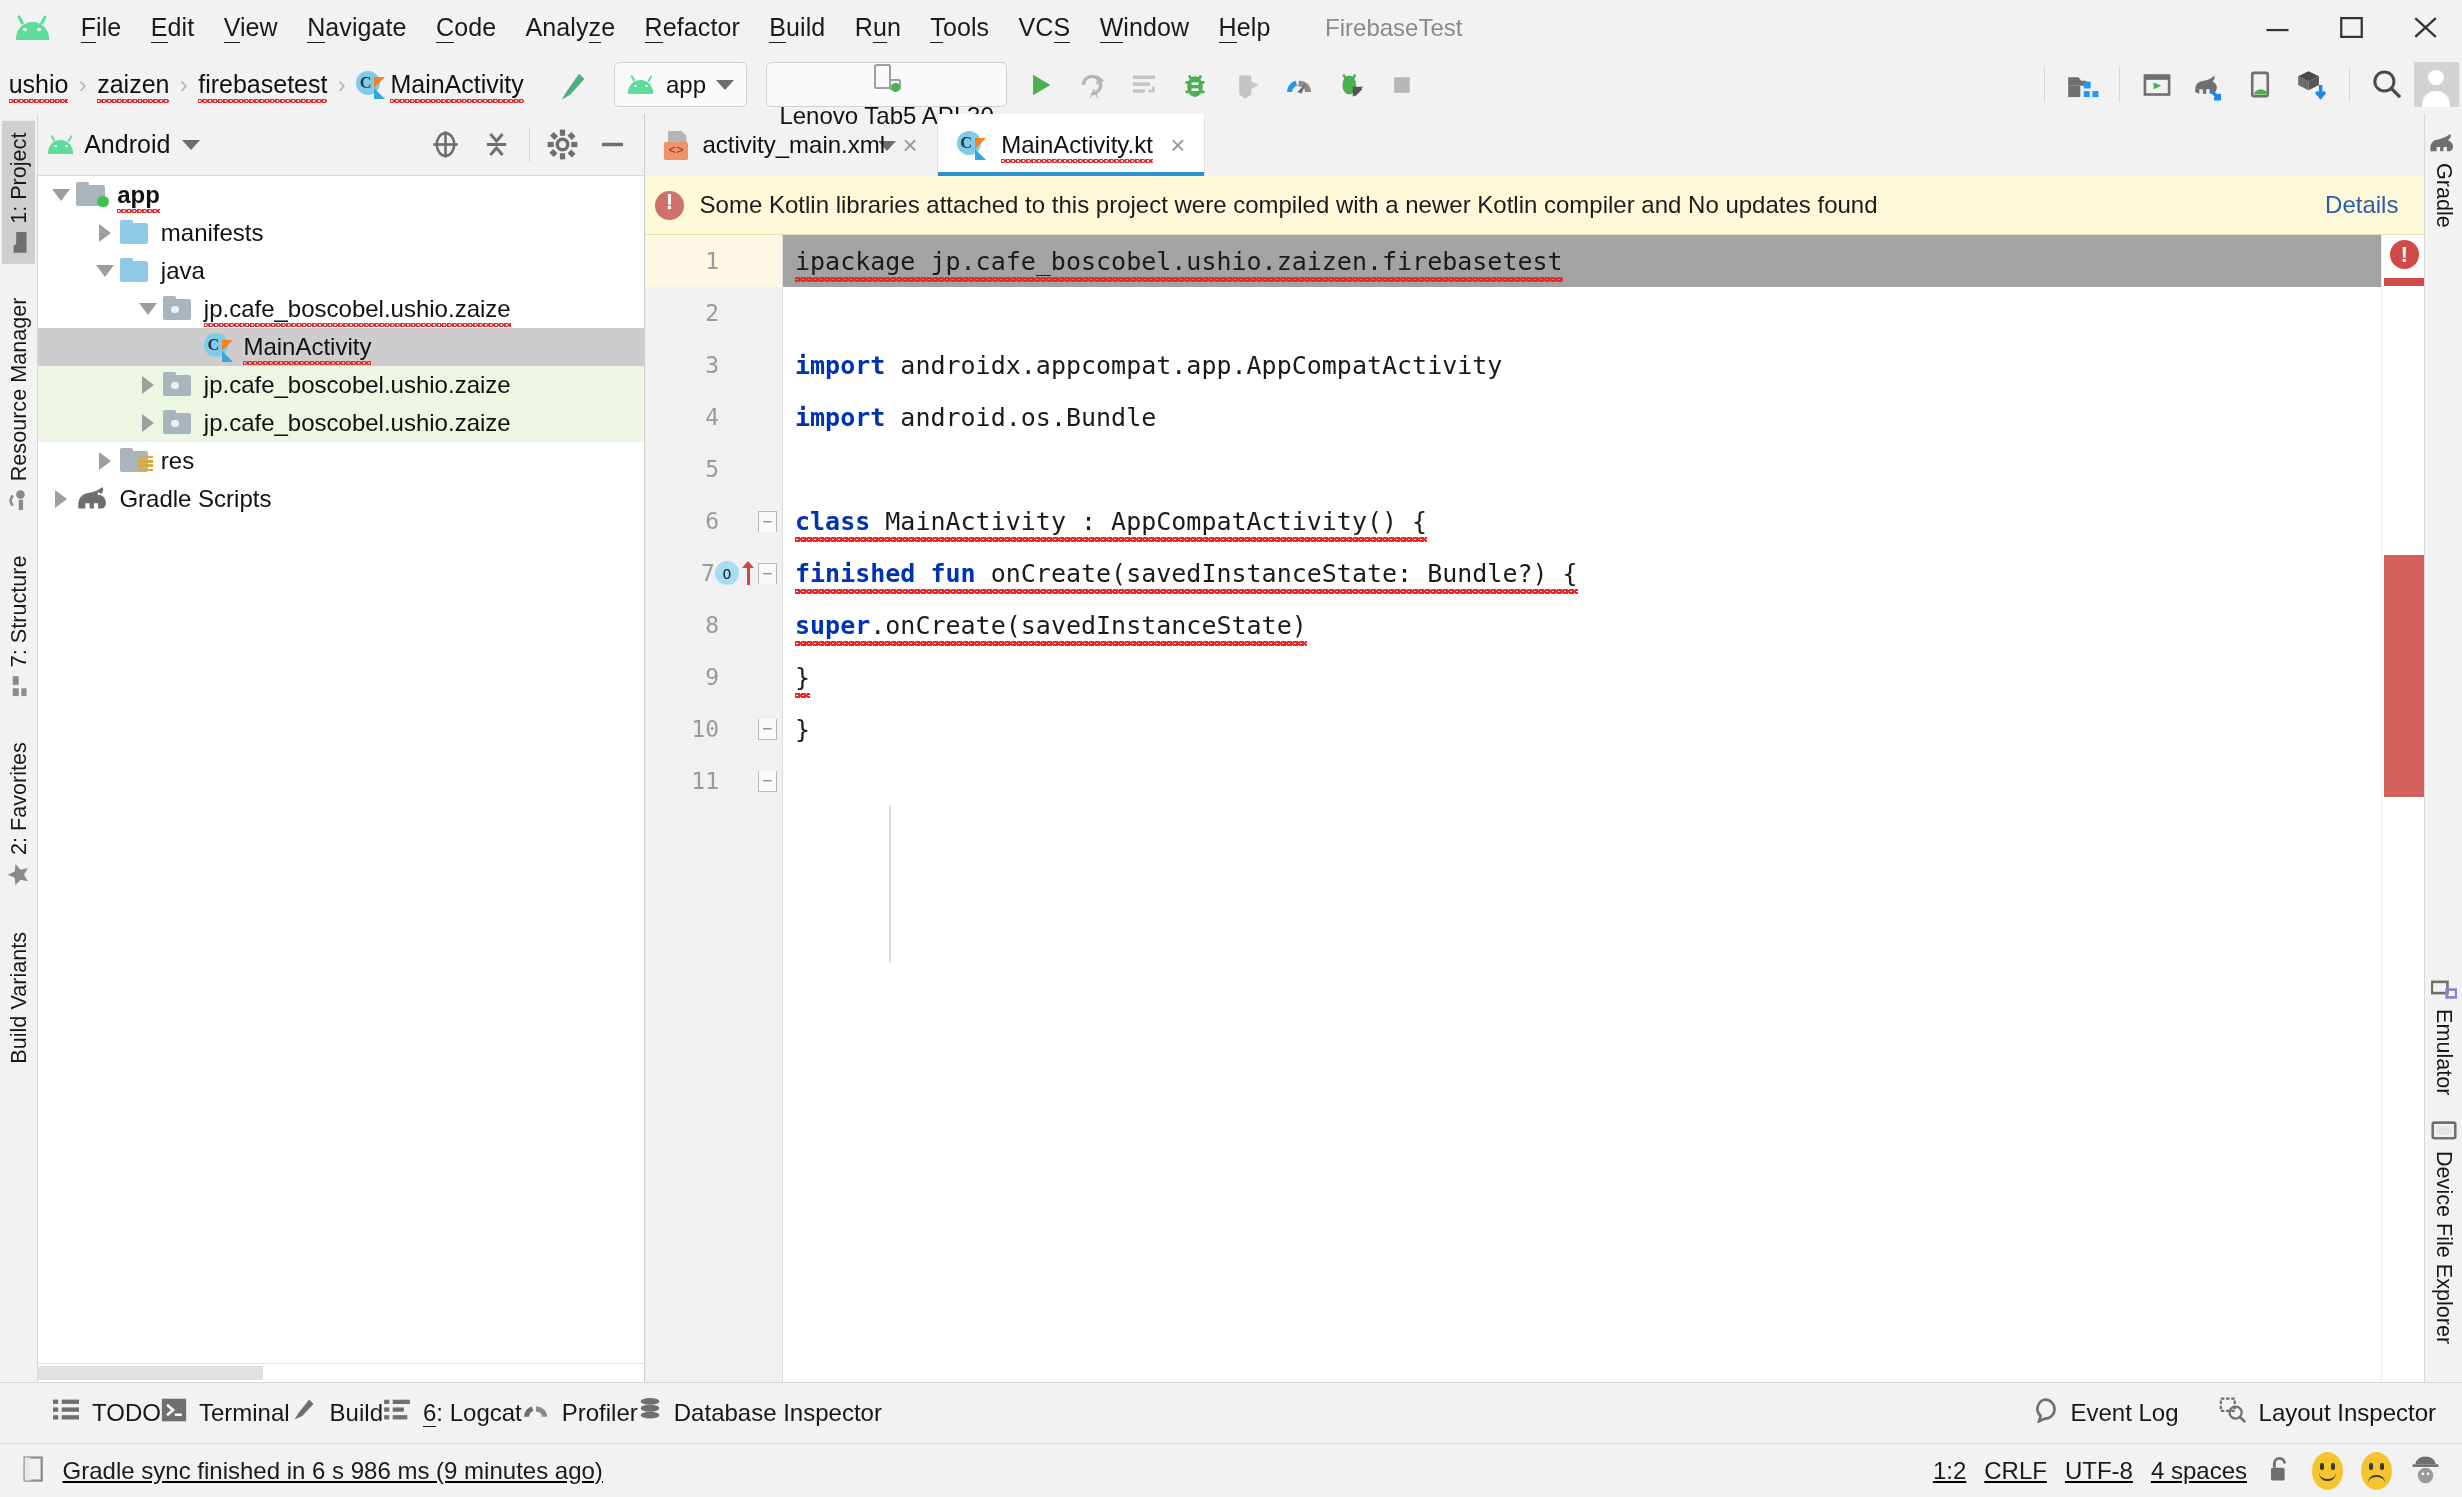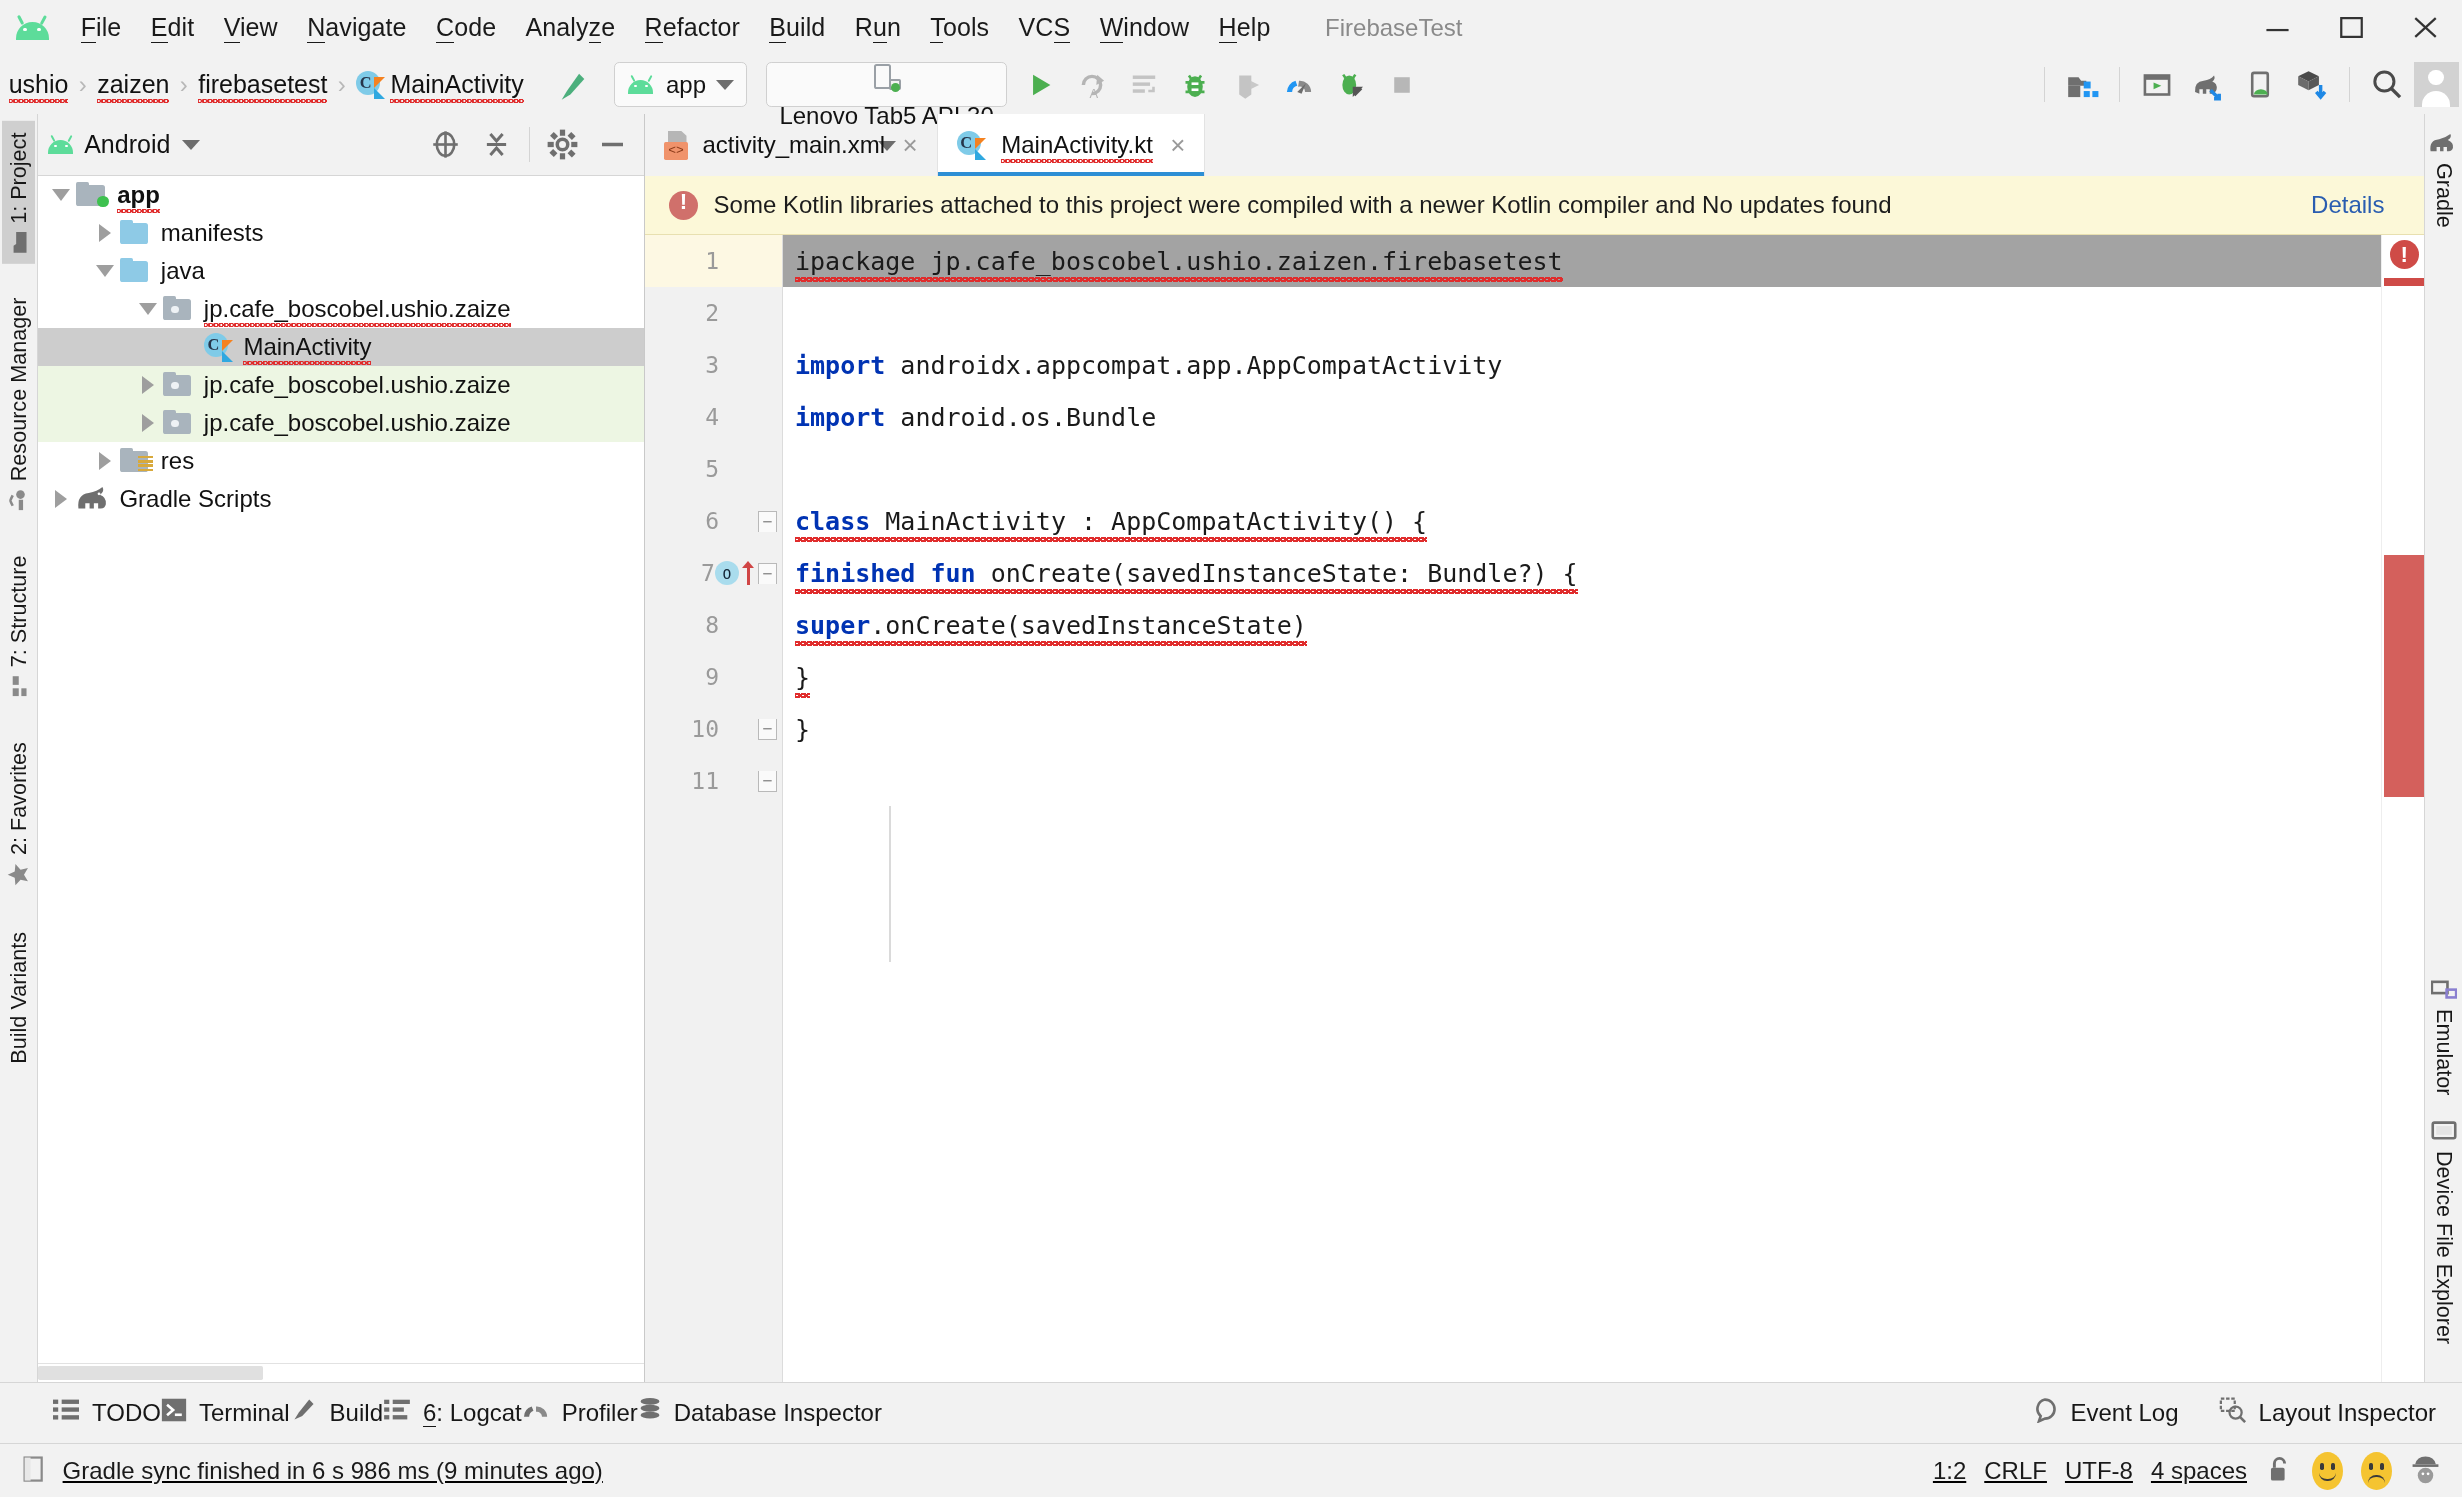--- a/index.html
+++ b/index.html
@@ -161,21 +161,21 @@
   }
   .etab.active { background: #fff; }
   .etab.active::after { content:""; position:absolute; left:0; right:0; bottom:0; height:4.3px; background:#2d8fd5; }
   .etab .x { color: #9a9a9a; font-size: 26px; margin-left: 7px; }
   .xml-icon { width:28px;height:29px;position:relative;flex:0 0 28px;}
   .xml-icon .pg { position:absolute; left:3.5px; top:0; width:19px;height:17.3px;background:#b6b6b6; clip-path: polygon(0 0,70% 0,100% 30%,100% 100%,0 100%);}
   .xml-icon .tag { position:absolute; left:0; bottom:0; width:24px;height:17.3px;background:#f0936b; border-radius:1.7px; color:#8a3a18; font-size:13px; display:flex;align-items:center;justify-content:center; font-family:"Liberation Mono",monospace;}
 
   .banner {
     flex: 0 0 59px; height: 59px; background: #fcf8d8; border-bottom: 0.9px solid #e8e0b0;
-    display: flex; align-items: center; padding: 0 24px; gap: 15.6px;
+    display: flex; align-items: center; padding: 0 10px; gap: 15.6px;
   }
   .banner .warn { width: 29px; height: 29px; border-radius: 50%; background: #d0706b; position:relative; flex:0 0 29px;}
   .banner .warn::after { content:"!"; position:absolute; left:0; right:0; top:-1.7px; text-align:center; color:#fff; font-size:22.5px; font-weight:700; font-family:"Liberation Sans",sans-serif;}
   .banner .msg { font-size: 24px; color: #1c1c1c; white-space: nowrap; }
   .banner .details { font-size: 24px; color: #2a5db0; margin-left: auto; margin-right: 15.6px; white-space: nowrap; }
 
   .code-area { flex: 1 1 auto; display: flex; min-height: 0; position: relative; background:#fff; }
   .gutter {
     width: 138px; flex: 0 0 138px; background: #f1f1f1; border-right: 0.9px solid #dcdcdc;
     position: relative; font-family: "DejaVu Sans Mono", monospace;

